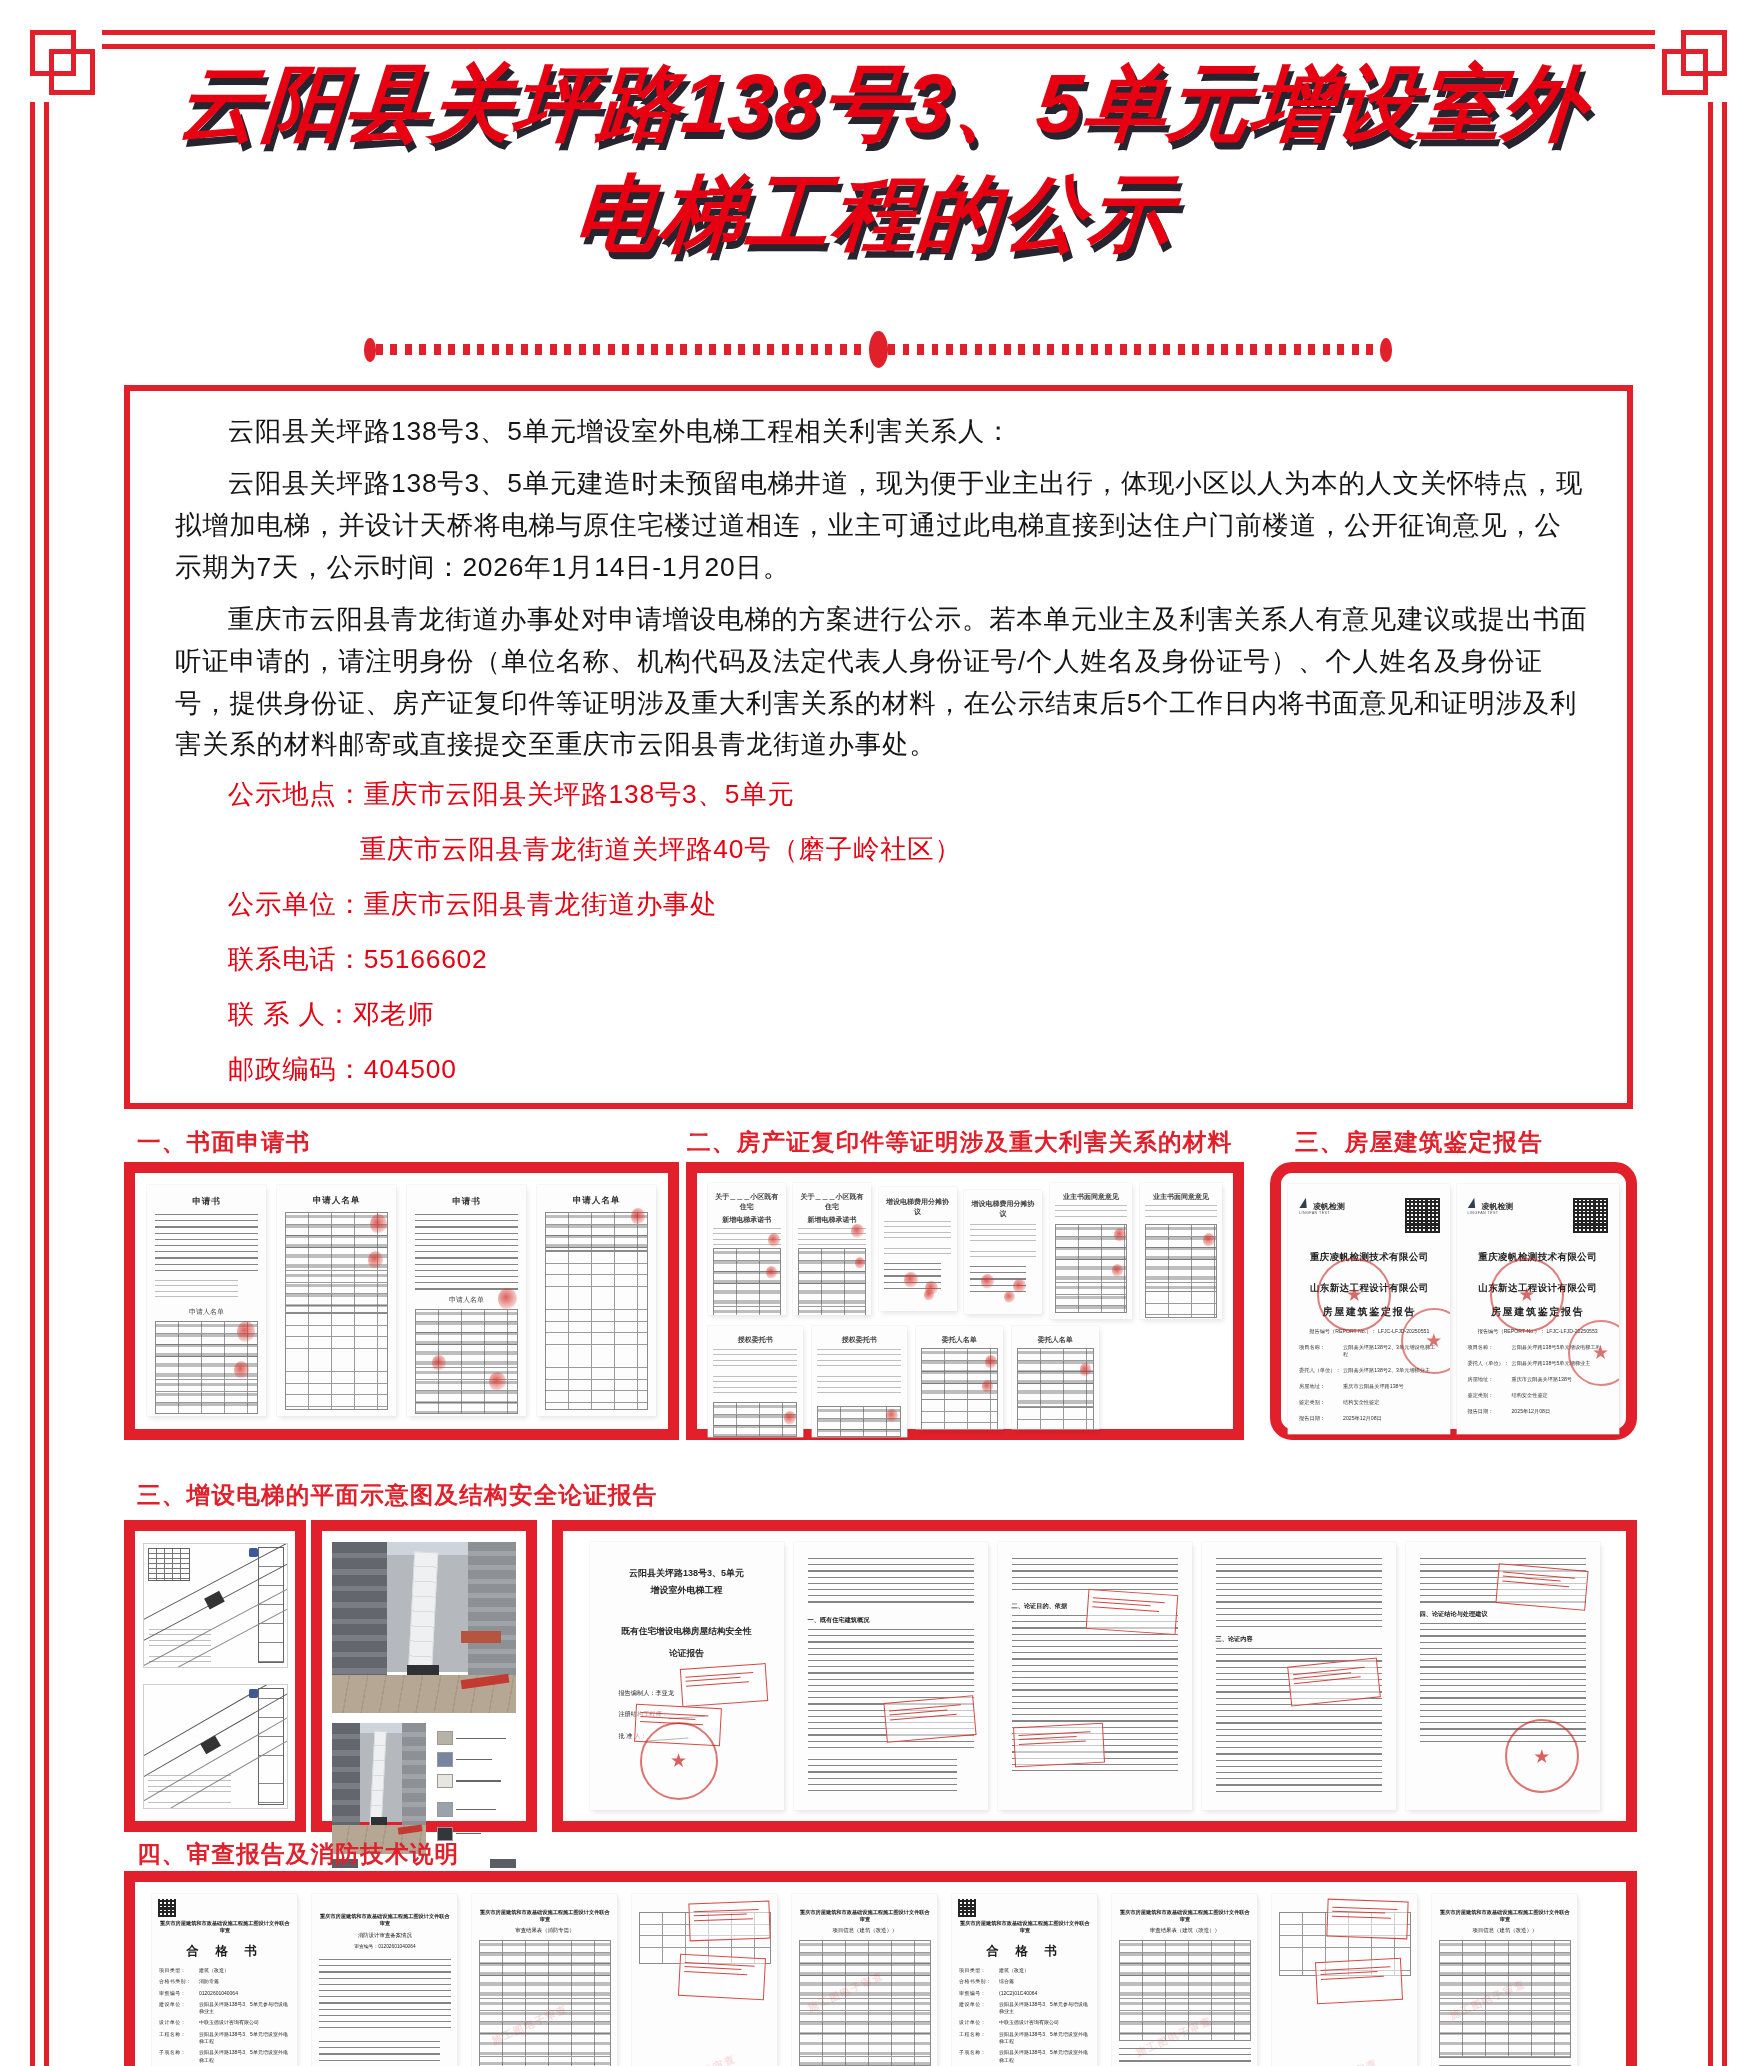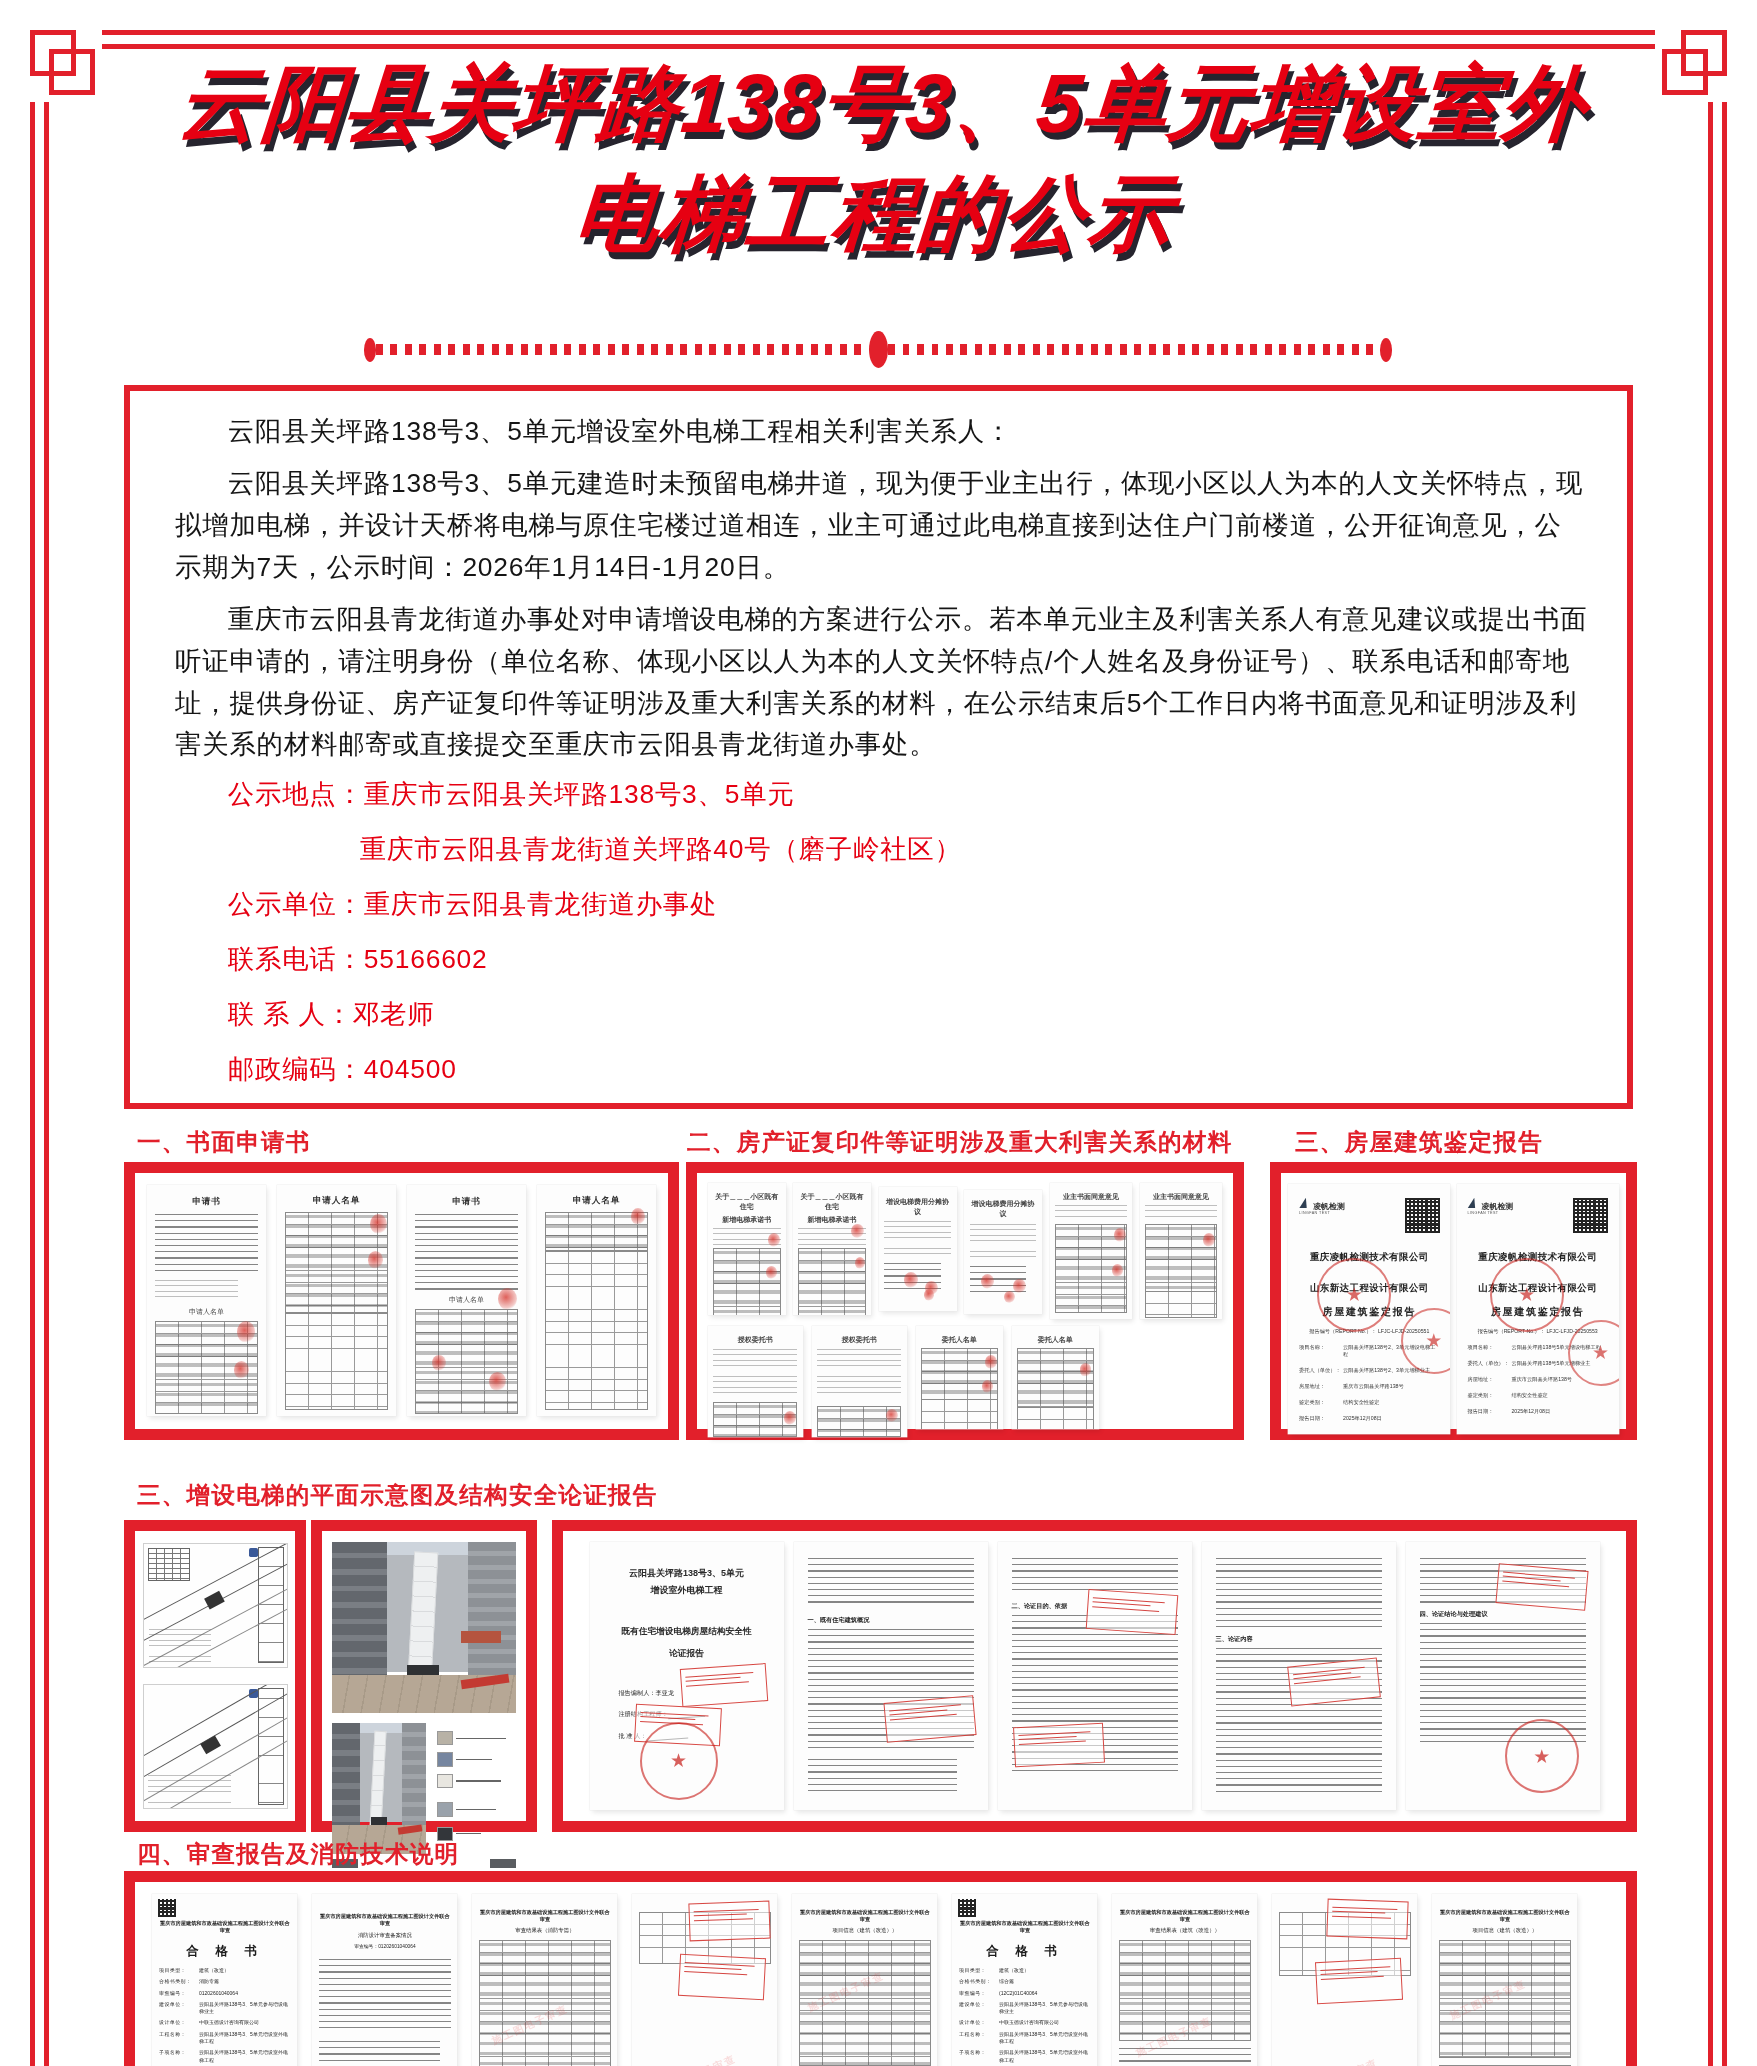--- a/index.html
+++ b/index.html
@@ -136,21 +136,21 @@
     <span class="dot"></span>
       <span class="track"></span>
       <span class="bigdot"></span>
       <span class="track"></span>
       <span class="dot"></span>
   </div>
 
   <div class="notice-box">
     <p>云阳县关坪路138号3、5单元增设室外电梯工程相关利害关系人：</p>
     <p>云阳县关坪路138号3、5单元建造时未预留电梯井道，现为便于业主出行，体现小区以人为本的人文关怀特点，现拟增加电梯，并设计天桥将电梯与原住宅楼过道相连，业主可通过此电梯直接到达住户门前楼道，公开征询意见，公示期为7天，公示时间：2026年1月14日-1月20日。</p>
-    <p>重庆市云阳县青龙街道办事处对申请增设电梯的方案进行公示。若本单元业主及利害关系人有意见建议或提出书面听证申请的，请注明身份（单位名称、体现小区以人为本的人文关怀特点/个人姓名及身份证号）、联系电话和邮寄地址，提供身份证、房产证复印件等证明涉及重大利害关系的材料，在公示结束后5个工作日内将书面意见和证明涉及利害关系的材料邮寄或直接提交至重庆市云阳县青龙街道办事处。</p>
+    <p>重庆市云阳县青龙街道办事处对申请增设电梯的方案进行公示。若本单元业主及利害关系人有意见建议或提出书面听证申请的，请注明身份（单位名称、机构代码及法定代表人身份证号/个人姓名及身份证号）、个人姓名及身份证号，提供身份证、房产证复印件等证明涉及重大利害关系的材料，在公示结束后5个工作日内将书面意见和证明涉及利害关系的材料邮寄或直接提交至重庆市云阳县青龙街道办事处。</p>
     <div class="red-info">
       <div class="row">公示地点：重庆市云阳县关坪路138号3、5单元</div>
       <div class="row cont">重庆市云阳县青龙街道关坪路40号（磨子岭社区）</div>
       <div class="row">公示单位：重庆市云阳县青龙街道办事处</div>
       <div class="row">联系电话：55166602</div>
       <div class="row">联 系 人：邓老师</div>
       <div class="row">邮政编码：404500</div>
     </div>
   </div>
 
@@ -263,21 +263,21 @@
       </div>
       <div class="pg" style="width:87px;height:103px;padding:5.8px 5px;">
         <div class="mini-sub" style="font-weight:bold;">委托人名单</div>
         <div class="grid fill" style="height:58px;margin-top:3.3px;"></div>
         <div class="grid" style="height:25px;margin-top:-0.8px;"></div>
         <div class="fp" style="width:11.6px;height:13.2px;right:7.4px;top:37px;"></div>
       </div>
     </div>
   </div>
 
-  <div class="doc-box" style="left:1270px;top:1162px;width:367px;height:278px;padding:10.7px 7.4px;display:flex;gap:6.6px;justify-content:center;">
+  <div class="doc-box" style="left:1270px;top:1162px;width:367px;height:278px;padding:10.7px 7.4px;display:flex;gap:6.6px;justify-content:center;border-radius:22px;">
 
     <div class="pg cover">
       <div style="display:flex;justify-content:space-between;align-items:flex-start;">
         <div>
           <span class="sail"></span>
           <span class="brand">凌帆检测</span>
           <div class="brand-en">LINGFAN TEST</div>
         </div>
         <div class="qr" style="width:35px;height:35px;"></div>
       </div>

